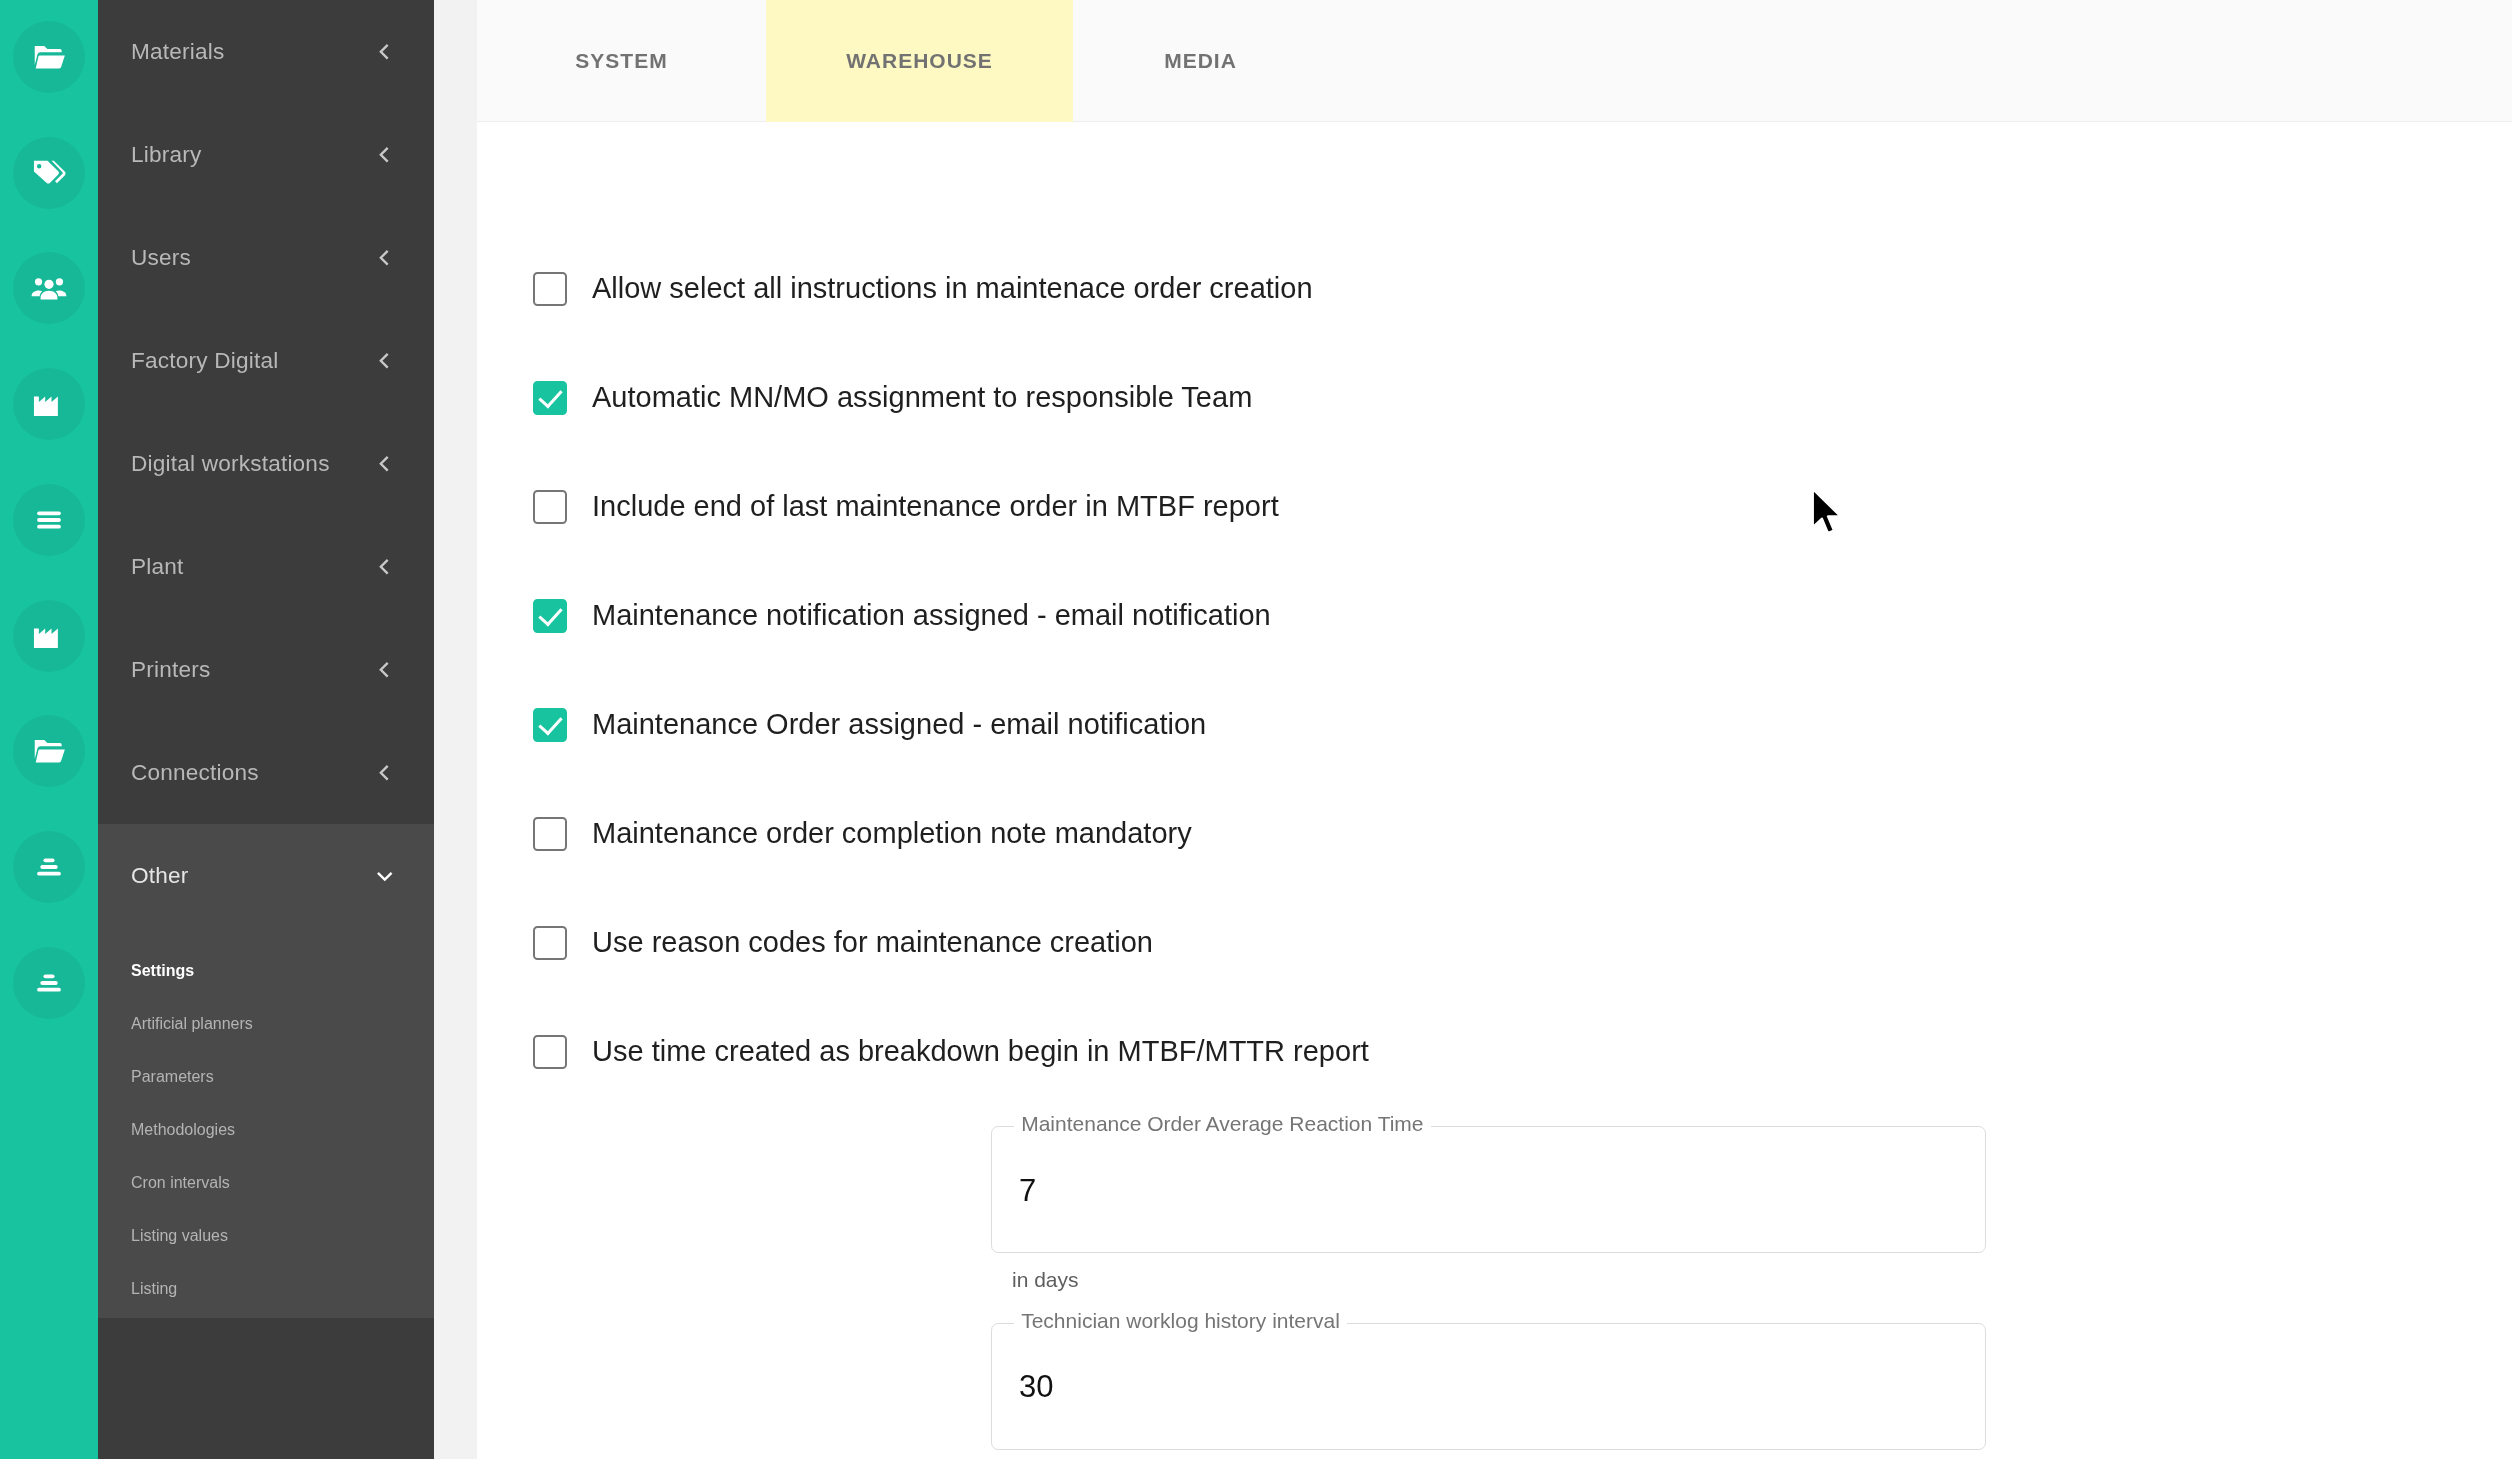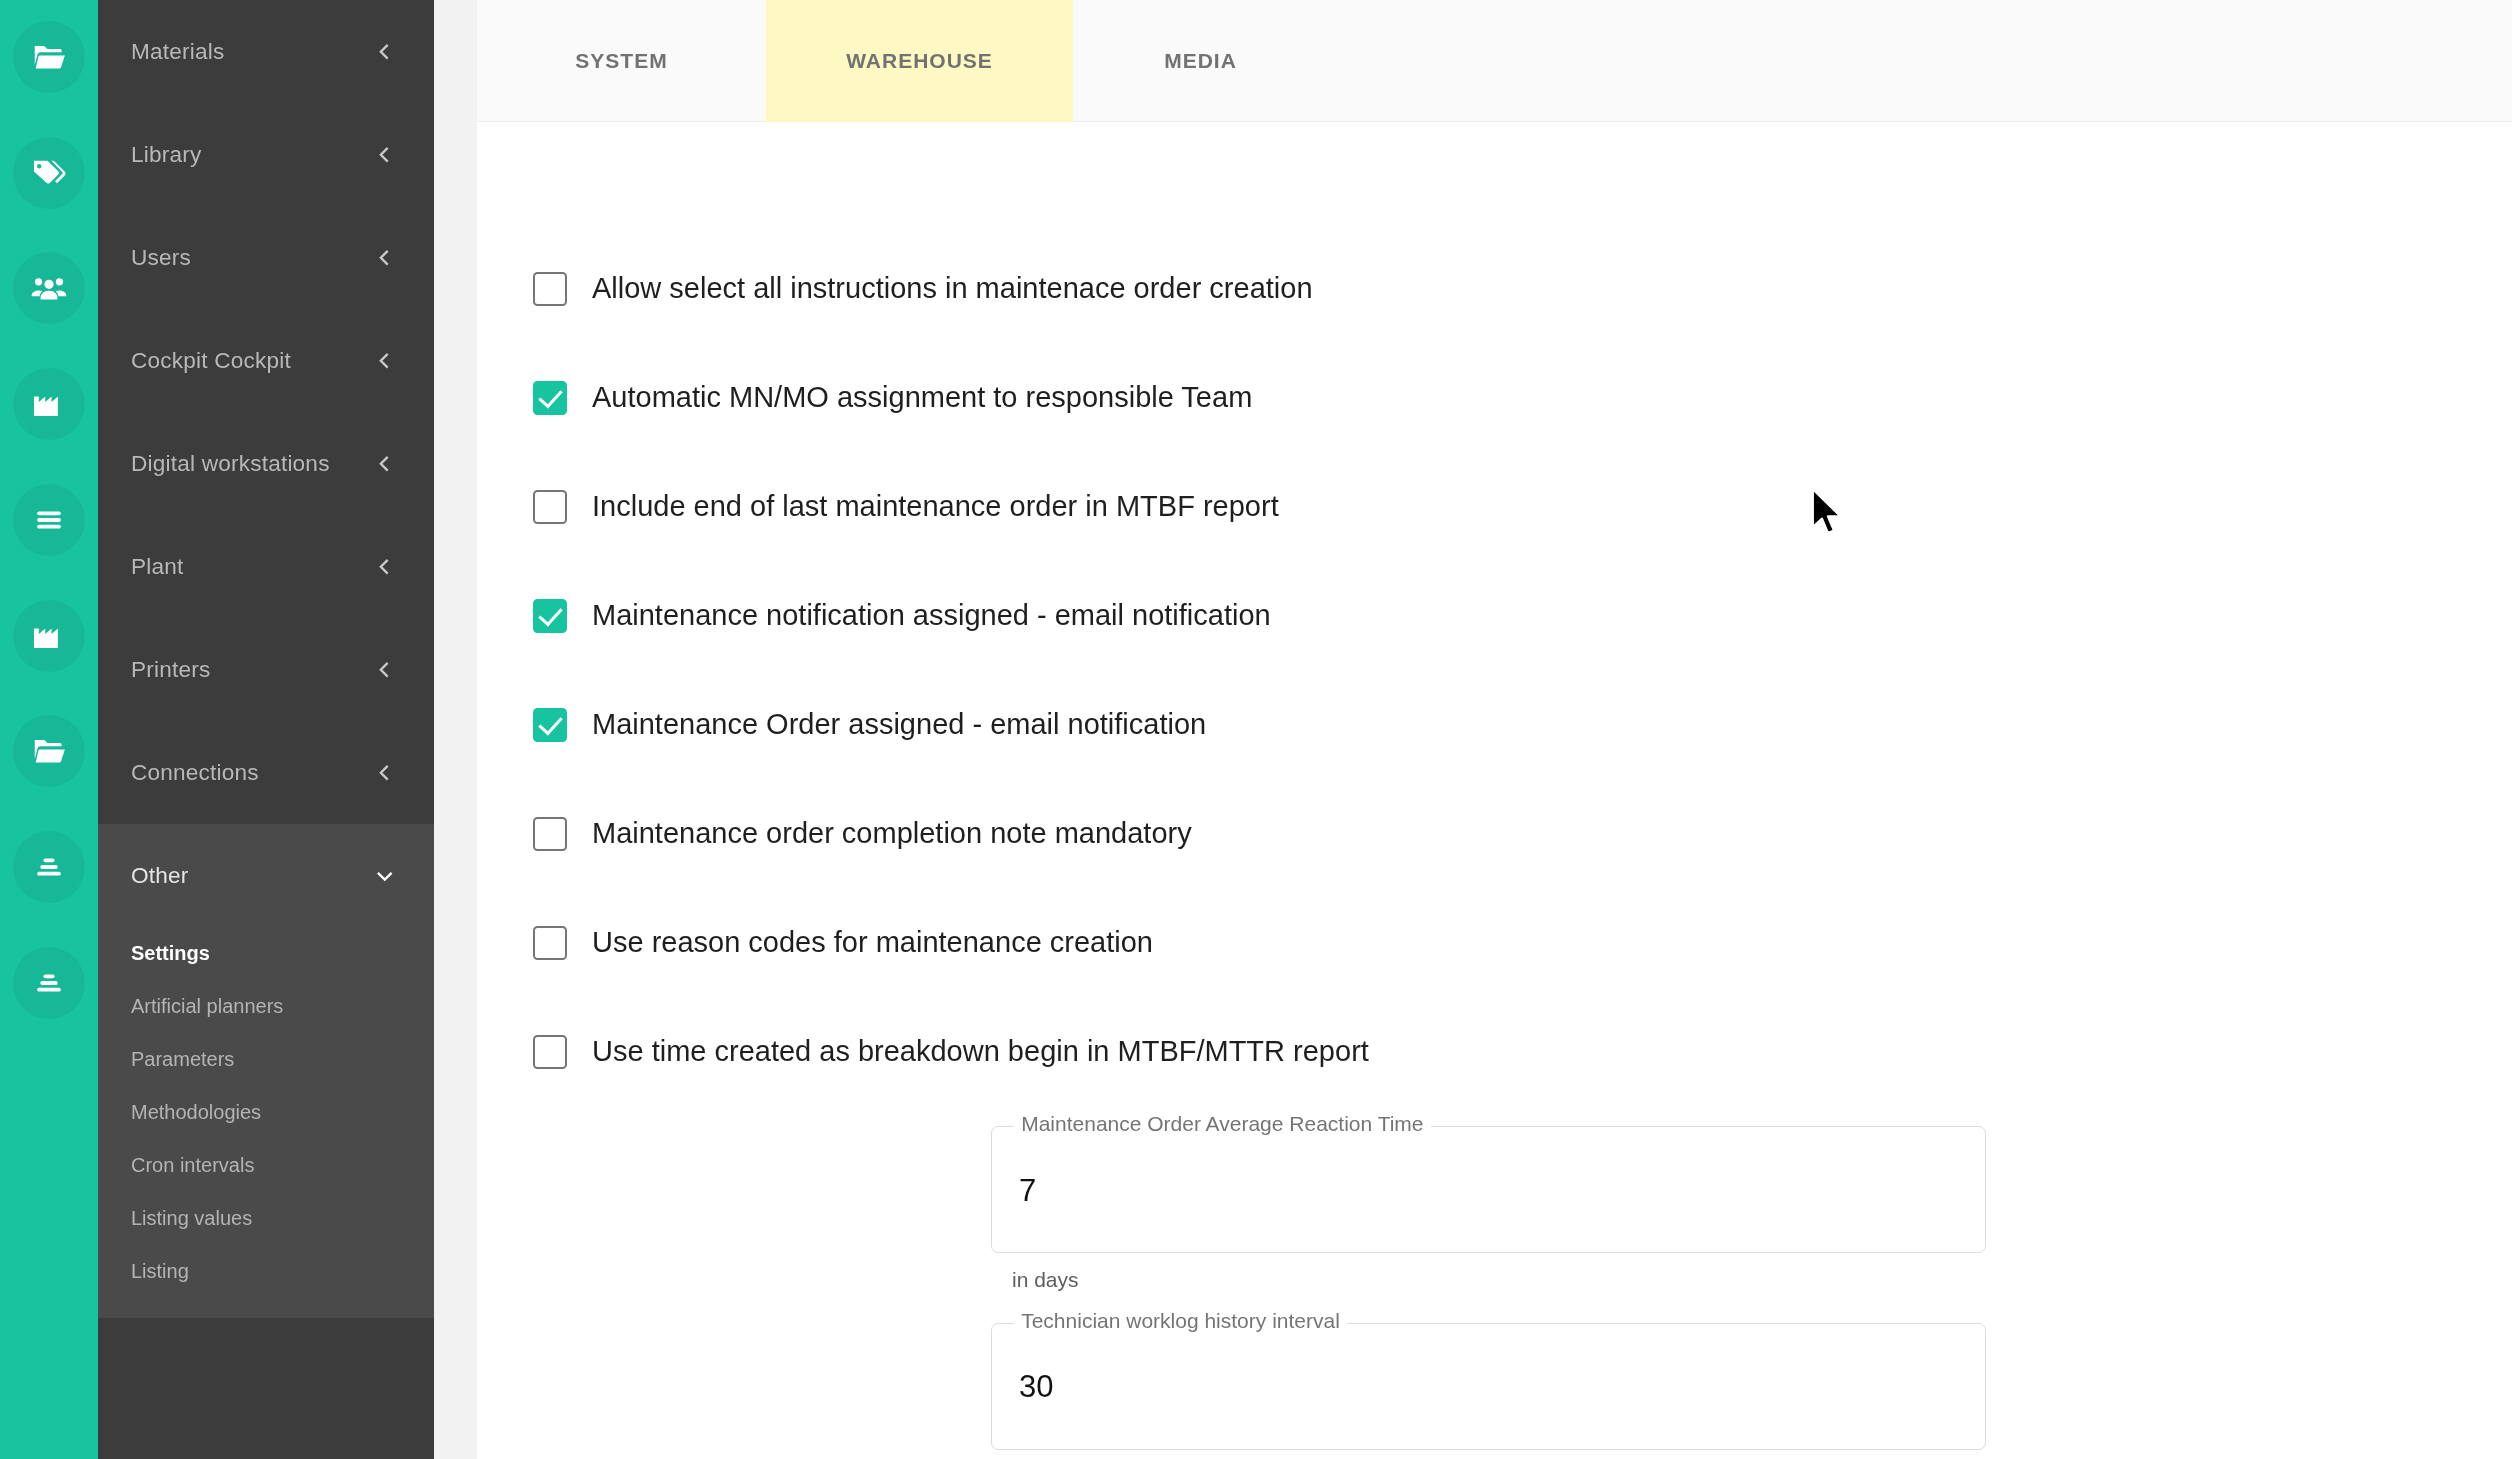--- a/index.html
+++ b/index.html
@@ -57,23 +57,23 @@
 
   .nav-row.expanded-head {
     background: #4a4a4a;
     color: #e5e5e5;
   }
   .nav-row.expanded-head .chev svg { stroke:#ffffff; }
 
   .sub-panel { background: #4a4a4a; padding-bottom: 20px; }
   .sub-item {
     height: 53px;
-    display:flex; align-items:center;
+    display:flex; align-items:flex-end;
     padding-left: 33px;
-    font-size: 20px;
+    font-size: 16px;
     color: #b4b4b4;
     white-space: nowrap;
   }
   .sub-item.active { color: #ffffff; font-weight: 600; }
 
   
   .gap-strip {
     position:absolute; left:434px; top:0;
     width: 43px; height: 1460px;
     background: #f2f2f2;
@@ -268,21 +268,21 @@
       <div class="nav-row">
         <span class="nav-label">Users</span>
         <span class="chev">
             <svg viewBox="0 0 24 24">
               <polyline points="15,5 8,12 15,19"></polyline>
             </svg>
           </span>
       </div>
 
       <div class="nav-row">
-        <span class="nav-label">Cockpit Cockpit</span>
+        <span class="nav-label">Factory Digital</span>
         <span class="chev">
             <svg viewBox="0 0 24 24">
               <polyline points="15,5 8,12 15,19"></polyline>
             </svg>
           </span>
       </div>
 
       <div class="nav-row">
         <span class="nav-label">Digital workstations</span>
         <span class="chev">

